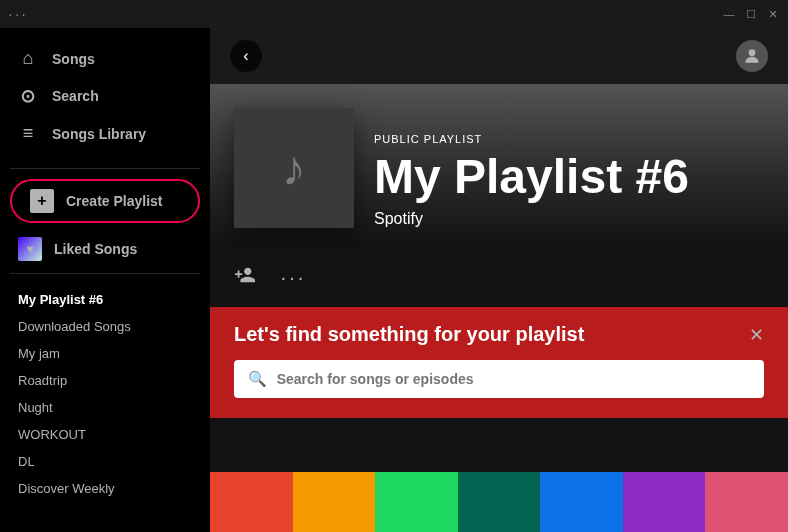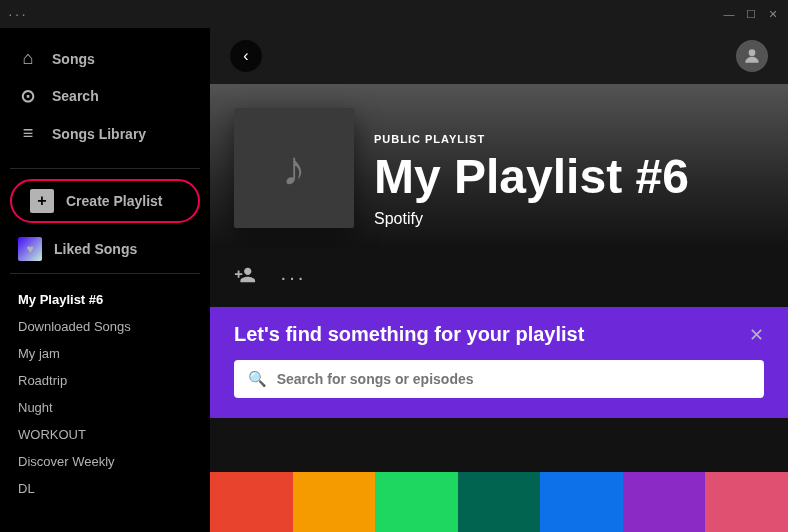--- a/index.html
+++ b/index.html
@@ -226,21 +226,21 @@
       color: #7a7a7a;
     }
     .playlist-info {
       display: flex;
       flex-direction: column;
       gap: 6px;
     }
     .playlist-type {
       font-size: 11px;
       color: #fff;
-      font-weight: 700;
+      font-weight: 400;
       letter-spacing: 1px;
       text-transform: uppercase;
     }
     .playlist-title {
       font-size: 48px;
       font-weight: 900;
       color: #fff;
       line-height: 1.1;
     }
     .playlist-owner {
@@ -269,21 +269,21 @@
       background: none;
       border: none;
       color: #b3b3b3;
       font-size: 20px;
       cursor: pointer;
       letter-spacing: 2px;
     }
 
     
     .find-songs-section {
-      background: #6d28d9;
+      background: #b91c1c;
       padding: 16px 24px 20px;
       flex-shrink: 0;
     }
     .find-songs-header {
       display: flex;
       align-items: center;
       justify-content: space-between;
       margin-bottom: 14px;
     }
     .find-songs-title {
@@ -375,22 +375,22 @@
       <span>Liked Songs</span>
     </div>
     <hr class="sidebar-divider">
     <div class="sidebar-playlist-section">
       <div class="playlist-item active">My Playlist #6</div>
       <div class="playlist-item">Downloaded Songs</div>
       <div class="playlist-item">My jam</div>
       <div class="playlist-item">Roadtrip</div>
       <div class="playlist-item">Nught</div>
       <div class="playlist-item">WORKOUT</div>
+      <div class="playlist-item">DL</div>
       <div class="playlist-item">Discover Weekly</div>
-      <div class="playlist-item">DL</div>
     </div>
   </div>
 
   <div class="main-content">
 
     <div class="top-bar">
       <button class="back-btn">‹</button>
       <div class="user-avatar">
         <svg width="20" height="20" viewBox="0 0 24 24" fill="#b3b3b3" xmlns="http://www.w3.org/2000/svg">
           <circle cx="12" cy="8" r="4"></circle>

